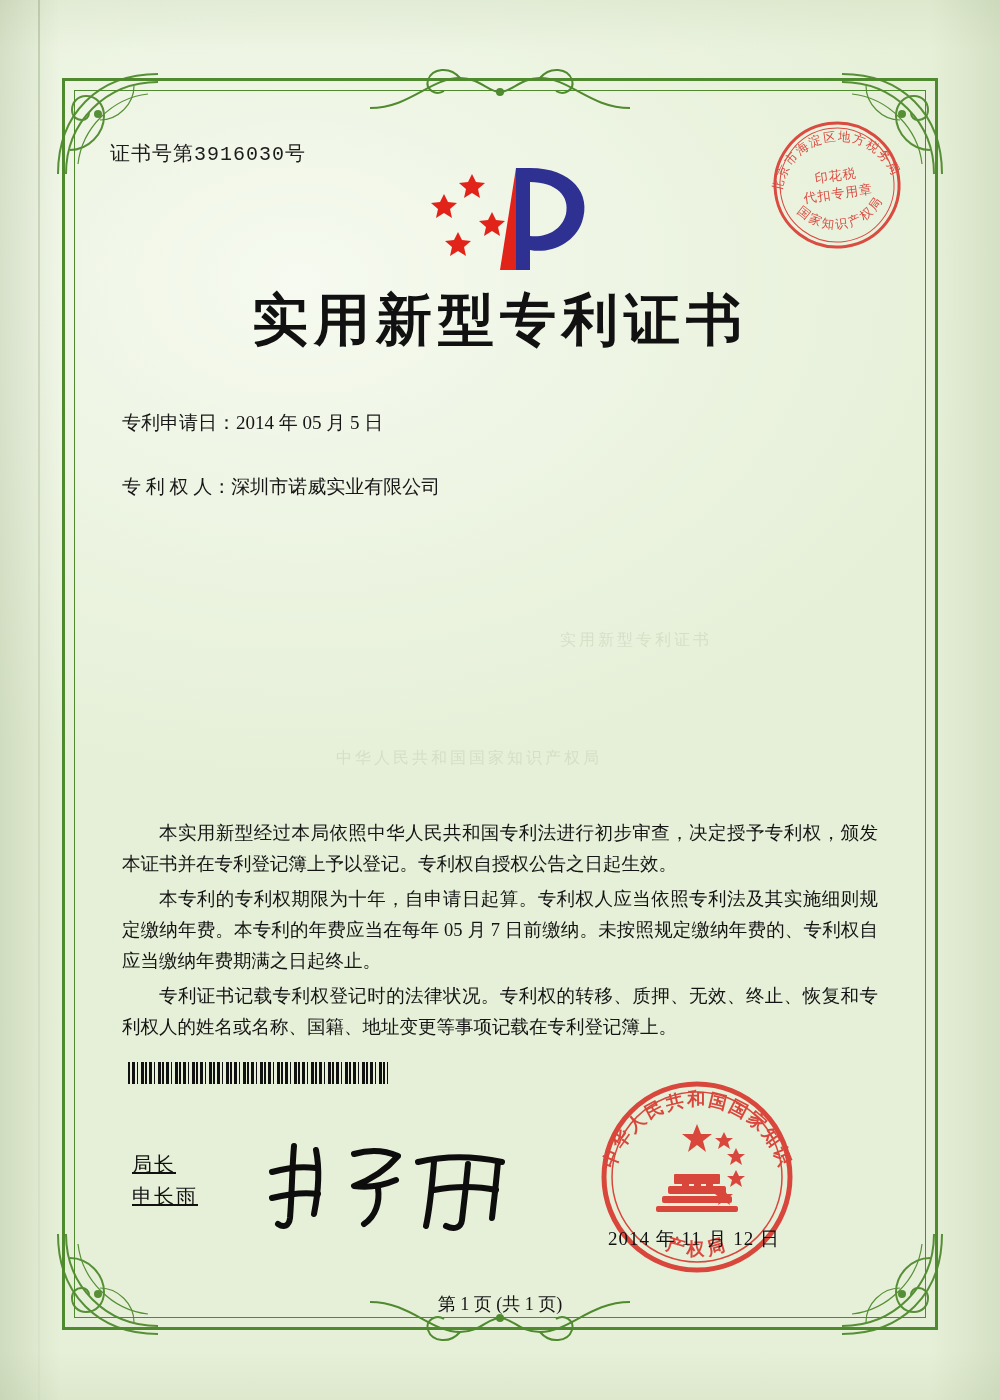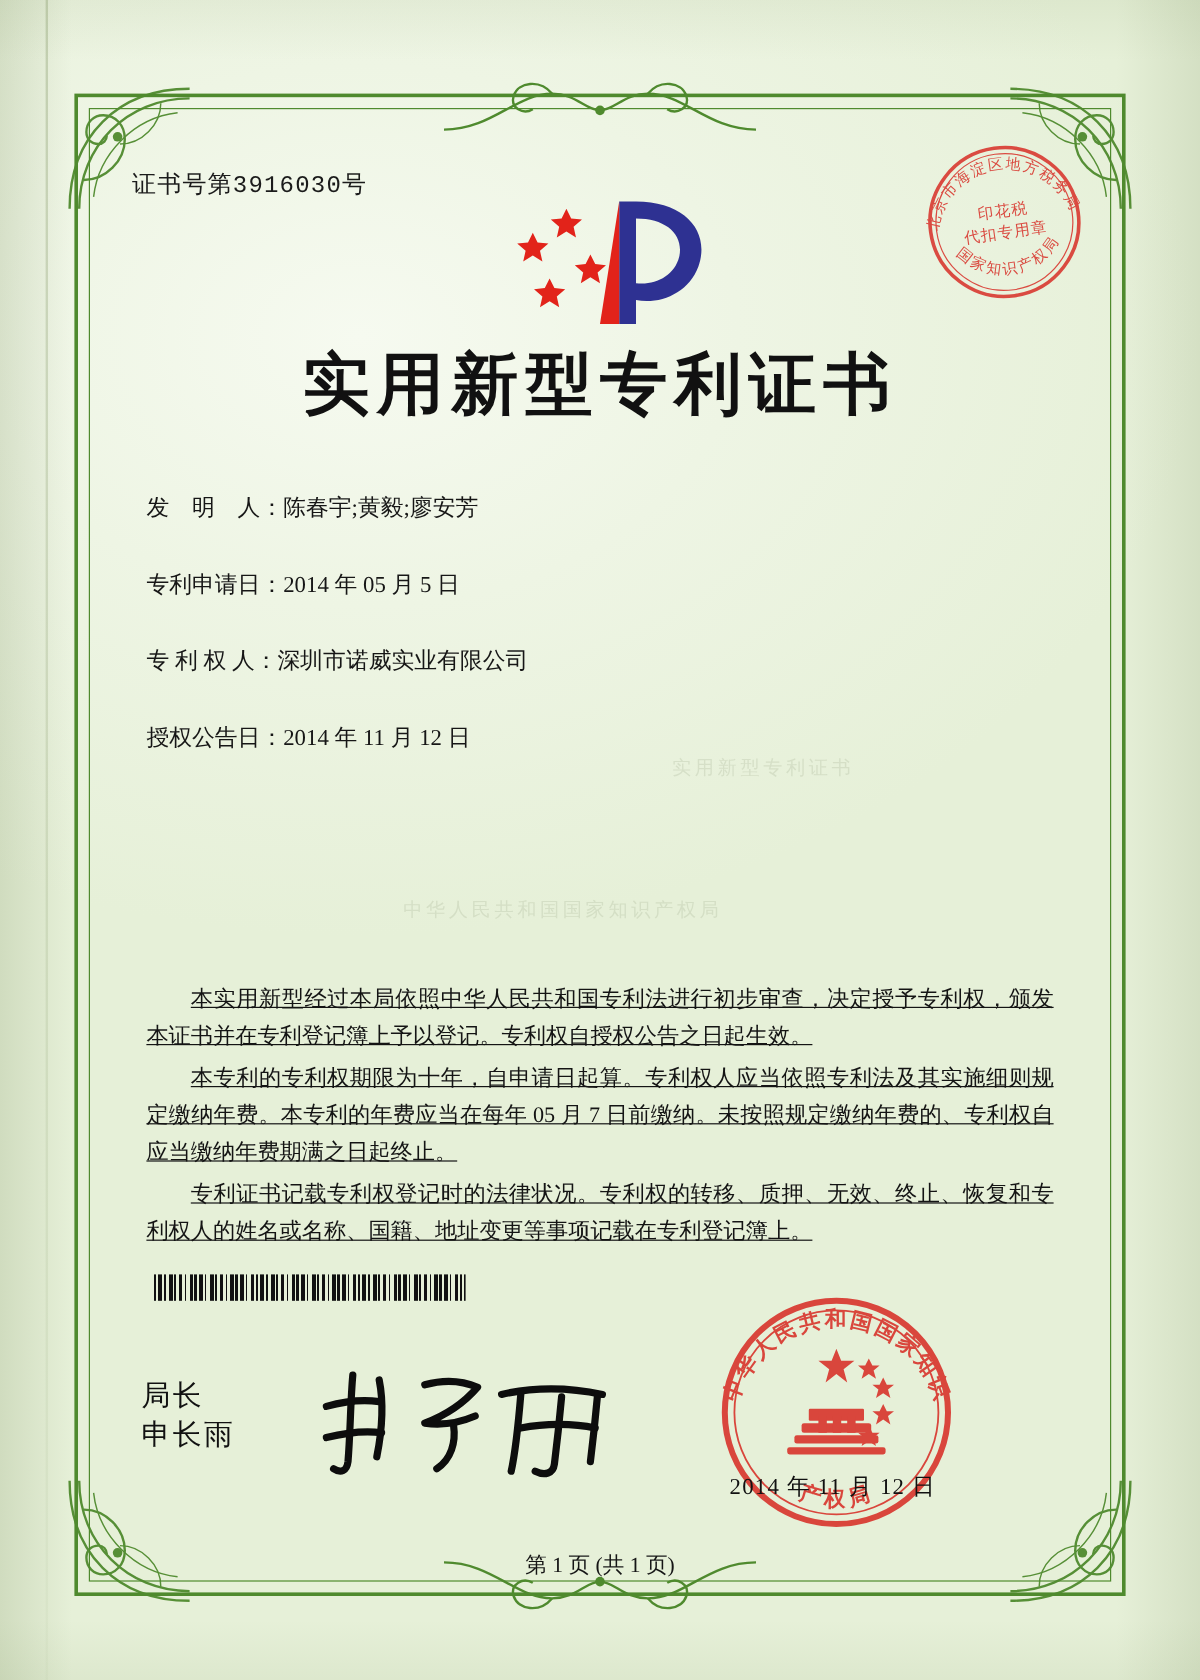--- a/index.html
+++ b/index.html
@@ -156,21 +156,20 @@
 
   .body-text {
     position: absolute;
     left: 122px;
     top: 818px;
     width: 756px;
     font-size: 18.5px;
     line-height: 31px;
     color: #141414;
     text-align: justify;
-    text-decoration: underline;
   }
   .body-text p {
     margin: 0 0 4px 0;
     text-indent: 2em;
   }
 
   
   .barcode {
     position: absolute;
     left: 128px;
@@ -180,26 +179,27 @@
     background-image: repeating-linear-gradient(90deg,
       #111 0px, #111 2px, transparent 2px, transparent 4px,
       #111 4px, #111 7px, transparent 7px, transparent 9px,
       #111 9px, #111 10px, transparent 10px, transparent 13px,
       #111 13px, #111 16px, transparent 16px, transparent 17px);
   }
 
   
   .sig-label {
     position: absolute;
-    left: 118px;
+    left: 132px;
     top: 1148px;
-    font-size: 24px;
+    font-size: 20px;
     line-height: 32px;
     color: #111;
     letter-spacing: 2px;
+    text-decoration: underline;
   }
   .signature {
     position: absolute;
     left: 258px;
     top: 1128px;
     width: 270px;
     height: 110px;
   }
 
   
@@ -342,30 +342,24 @@
       </text>
       <text x="75" y="70" text-anchor="middle" font-family="'DejaVu Sans', sans-serif" font-size="13" fill="#d8342c" letter-spacing="1">印花税</text>
       <text x="75" y="88" text-anchor="middle" font-family="'DejaVu Sans', sans-serif" font-size="13" fill="#d8342c" letter-spacing="1">代扣专用章</text>
     </g>
   </svg>
 
   <div class="title">实用新型专利证书</div>
 
   <div class="fields">
     <div class="field-row">
-      <span class="field-label">发　明　人：</span><span class="field-value">陈春宇;黄毅;廖安芳</span>
-    </div>
-    <div class="field-row">
       <span class="field-label">专利申请日：</span><span class="field-value">2014 年 05 月 5 日</span>
     </div>
     <div class="field-row">
       <span class="field-label">专 利 权 人：</span><span class="field-value">深圳市诺威实业有限公司</span>
-    </div>
-    <div class="field-row">
-      <span class="field-label">授权公告日：</span><span class="field-value">2014 年 11 月 12 日</span>
     </div>
   </div>
 
   <div class="body-text">
     <p>本实用新型经过本局依照中华人民共和国专利法进行初步审查，决定授予专利权，颁发本证书并在专利登记簿上予以登记。专利权自授权公告之日起生效。</p>
     <p>本专利的专利权期限为十年，自申请日起算。专利权人应当依照专利法及其实施细则规定缴纳年费。本专利的年费应当在每年 05 月 7 日前缴纳。未按照规定缴纳年费的、专利权自应当缴纳年费期满之日起终止。</p>
     <p>专利证书记载专利权登记时的法律状况。专利权的转移、质押、无效、终止、恢复和专利权人的姓名或名称、国籍、地址变更等事项记载在专利登记簿上。</p>
   </div>
 
   <div class="barcode"></div>

